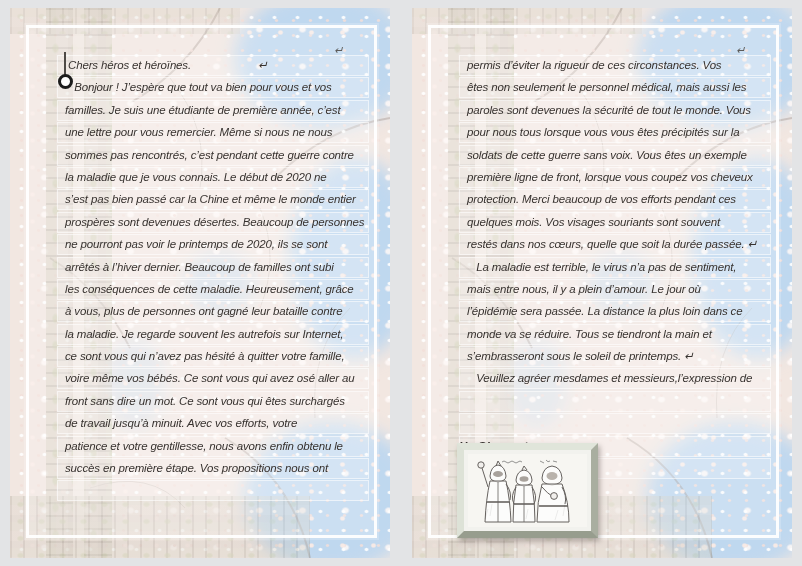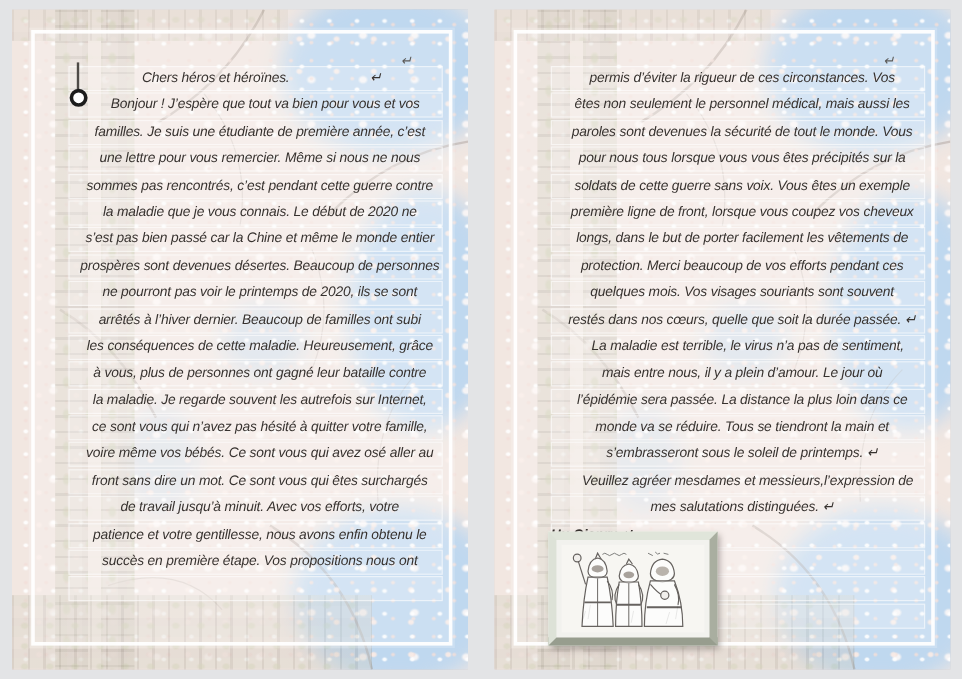--- a/index.html
+++ b/index.html
@@ -74,21 +74,20 @@
     border:1px solid rgba(255,255,255,.55);
     background:rgba(255,255,255,.18);
     box-sizing:border-box;
   }
   .line-text{
     display:block;white-space:pre;overflow:visible;
     padding-left:7px;line-height:19px;
     font-family:"Liberation Sans",sans-serif;
     font-style:italic;font-size:11.5px;letter-spacing:-0.15px;
     color:#37322f;
-    text-align:center;
   }
   .signature{
     position:absolute;left:47px;top:428px;width:312px;height:21px;z-index:7;
     text-align:left;padding-right:44px;box-sizing:border-box;
     white-space:pre;line-height:21px;
     font-style:italic;font-size:11.5px;color:#37322f;font-weight:bold;
   }
   .top-mark{
     position:absolute;left:324px;top:36px;z-index:7;
     font-size:11px;color:#4a453f;opacity:.85;font-style:italic;
@@ -262,23 +261,20 @@
         <div class="line-box">
           <span class="line-text">pour nous tous lorsque vous vous êtes précipités sur la</span>
         </div>
         <div class="line-box">
           <span class="line-text">soldats de cette guerre sans voix. Vous êtes un exemple</span>
         </div>
         <div class="line-box">
           <span class="line-text">première ligne de front, lorsque vous coupez vos cheveux</span>
         </div>
         <div class="line-box">
-          <span class="line-text">longs, dans le but de porter facilement les vêtements de</span>
-        </div>
-        <div class="line-box">
           <span class="line-text">protection. Merci beaucoup de vos efforts pendant ces</span>
         </div>
         <div class="line-box">
           <span class="line-text">quelques mois. Vos visages souriants sont souvent</span>
         </div>
         <div class="line-box">
           <span class="line-text">restés dans nos cœurs, quelle que soit la durée passée. ↵</span>
         </div>
         <div class="line-box">
           <span class="line-text">   La maladie est terrible, le virus n’a pas de sentiment,</span>
@@ -290,23 +286,20 @@
           <span class="line-text">l’épidémie sera passée. La distance la plus loin dans ce</span>
         </div>
         <div class="line-box">
           <span class="line-text">monde va se réduire. Tous se tiendront la main et</span>
         </div>
         <div class="line-box">
           <span class="line-text">s’embrasseront sous le soleil de printemps. ↵</span>
         </div>
         <div class="line-box">
           <span class="line-text">   Veuillez agréer mesdames et messieurs,l’expression de</span>
-        </div>
-        <div class="line-box">
-          <span class="line-text">mes salutations distinguées. ↵</span>
         </div>
         <div class="line-box"></div>
         <div class="line-box"></div>
         <div class="line-box"></div>
         <div class="line-box"></div>
       </div>
 
     <div class="signature">Hu Qianru ↵</div>
 
     <div class="photo">

